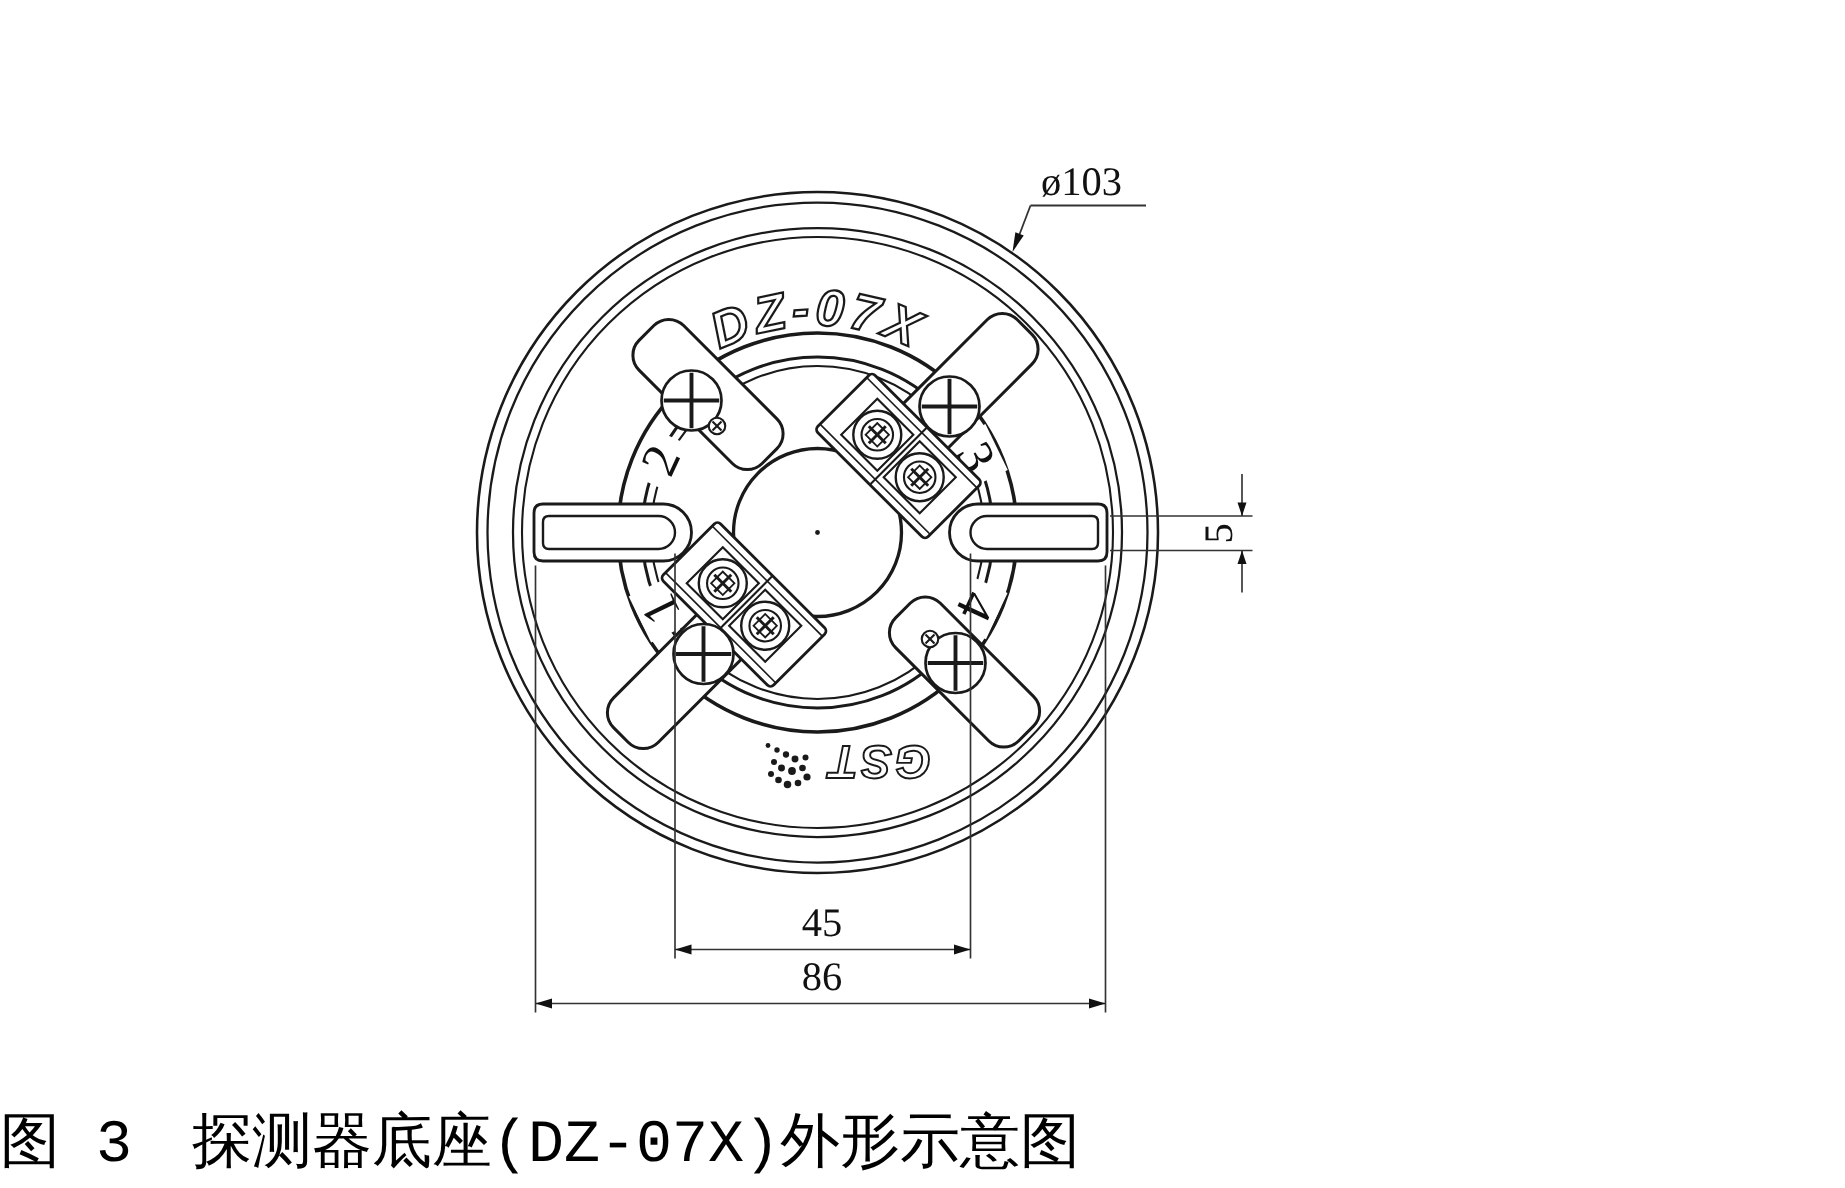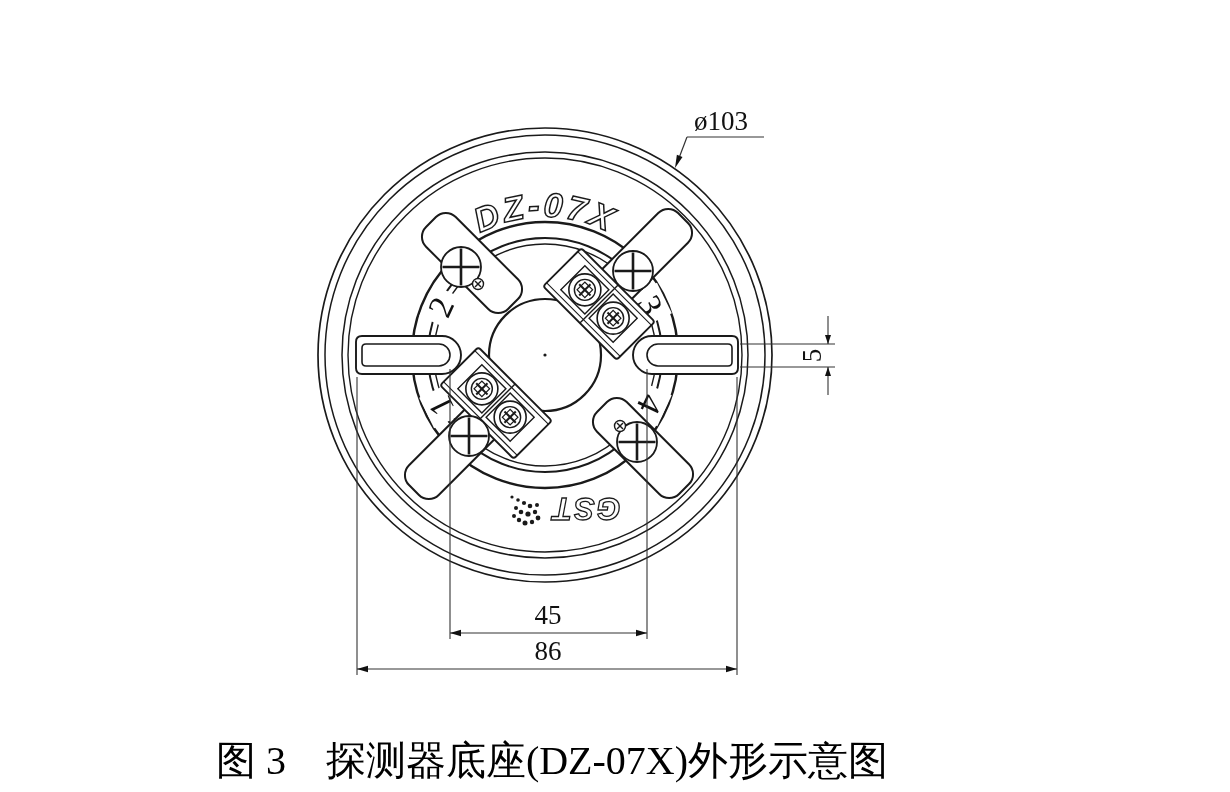--- a/index.html
+++ b/index.html
@@ -16,24 +16,23 @@
     width: 1230px;
     height: 792px;
     background: #ffffff;
   }
   svg { display: block; position: absolute; top: 0; left: 0; }
   .caption {
     position: absolute;
     top: 733px;
     left: 0;
     width: 1104px;
-    text-align: center;
     font-size: 40px;
     color: #000000;
-    font-family: Liberation Serif, serif;
+    font-family: Liberation Mono, monospace;
     white-space: nowrap;
   }
   text { font-family: "Liberation Serif", serif; }
   .dim-text { font-size: 27px; fill: #111111; }
   .digit { font-size: 34px; fill: #111111; text-anchor: middle; dominant-baseline: central; }
   .brandtext {
     font-family: "Liberation Sans", sans-serif;
     font-weight: bold;
     font-style: italic;
     fill: #ffffff;

